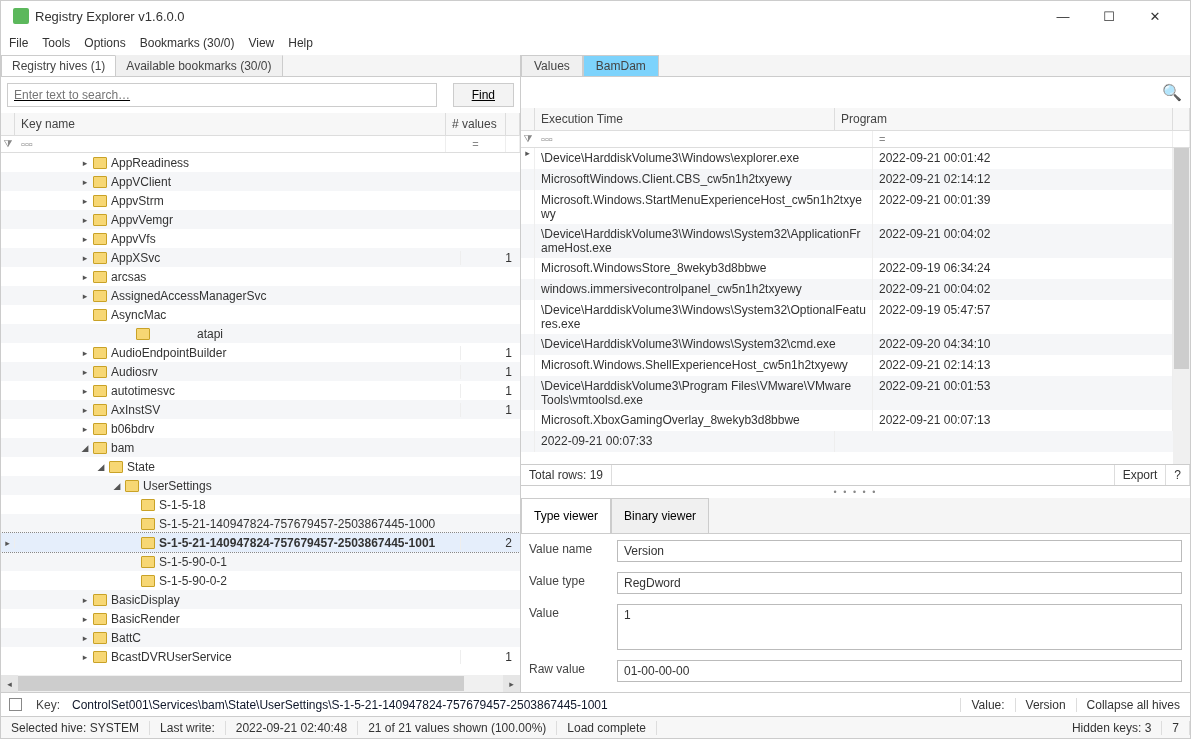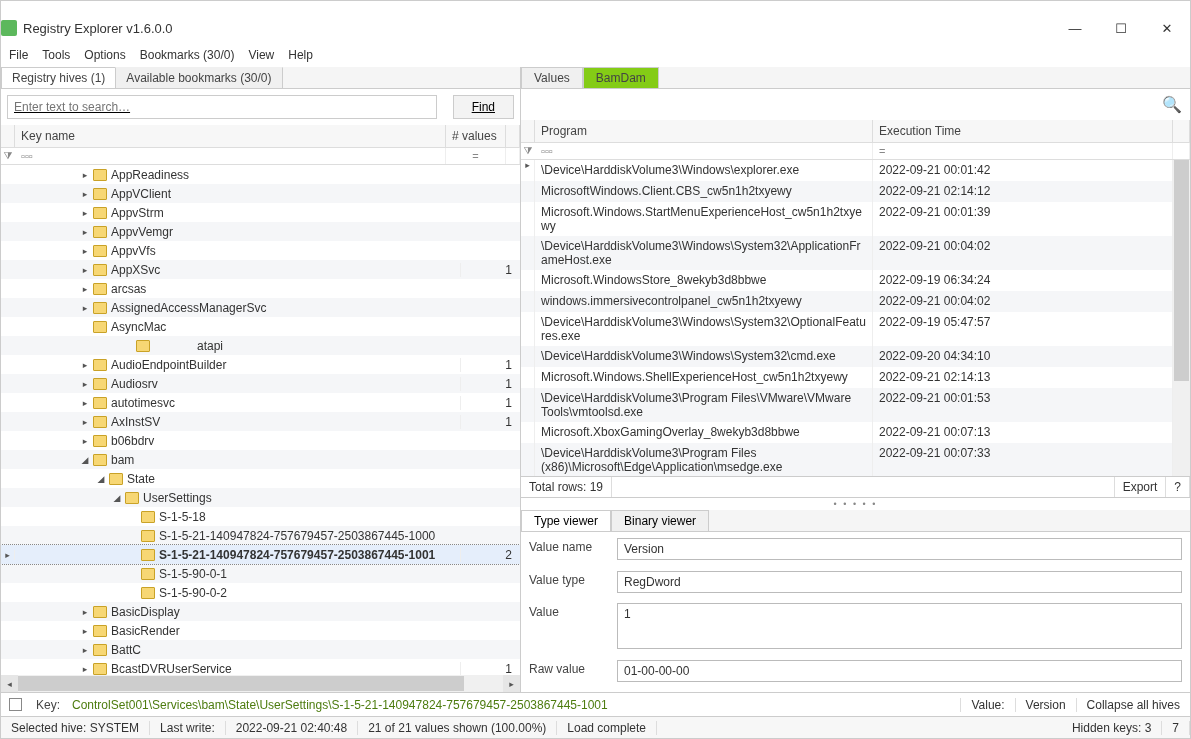--- a/index.html
+++ b/index.html
@@ -1,18 +1,18 @@
 <!DOCTYPE html>
 <html><head>
 <meta charset="utf-8">
 <style>
 * { box-sizing: border-box; margin: 0; padding: 0; font-family: "Segoe UI", Tahoma, sans-serif; font-size: 12px; }
 body { width: 1191px; height: 739px; background: #fff; overflow: hidden; display: flex; flex-direction: column; border: 1px solid #ccc; }
 
-.titlebar { height: 30px; display: flex; align-items: center; padding: 0 0; background: #fff; margin-top: 12px; }
+.titlebar { height: 30px; display: flex; align-items: center; padding: 0 12px; background: #fff; }
 .titlebar .app-icon { width: 16px; height: 16px; background: #5cb85c; border-radius: 2px; margin-right: 6px; }
 .titlebar .title { font-size: 13px; color: #333; }
 .win-controls { margin-left: auto; display: flex; gap: 0; }
 .win-controls div { width: 46px; height: 30px; display: flex; align-items: center; justify-content: center; color: #333; font-size: 13px; }
 
 .menubar { height: 24px; display: flex; align-items: center; padding: 0 8px; gap: 14px; color: #333; font-size: 13px; }
 .menubar span { cursor: default; }
 
 .tabstrip { display: flex; border-bottom: 1px solid #ccc; background: #f5f5f5; }
 .tabstrip .tab { padding: 3px 10px; border: 1px solid #ccc; border-bottom: none; background: #fff; margin-right: -1px; color: #444; font-size: 12px; }
@@ -48,21 +48,21 @@
 .label { color: #333; white-space: nowrap; }
 
 .hscroll { height: 17px; background: #f0f0f0; display:flex; align-items:center; }
 .hscroll .arrow { width:17px; height:17px; background:#e6e6e6; display:flex; align-items:center; justify-content:center; font-size:9px; color:#555;}
 .hscroll .track { flex:1; height:17px; background:#f0f0f0; position:relative;}
 .hscroll .thumb { position:absolute; height:15px; top:1px; background:#cdcdcd; }
 
 
 .r-tabs { display:flex; background:#f5f5f5; border-bottom:1px solid #ccc; height:22px; }
 .r-tabs .tab { padding: 3px 12px; border: 1px solid #ccc; border-bottom:none; background: #f0f0f0; color:#444; }
-.r-tabs .tab.active { background:#84cc16; }
+.r-tabs .tab.active { background:#7dd3fc; }
 
 .group-hint { padding:6px 8px; color:#999; display:flex; align-items:center; }
 .group-hint .search-ico { margin-left:auto; font-size:16px; }
 
 .data-grid { flex: 0 0 auto; display:flex; flex-direction:column; border-bottom:1px solid #ccc; }
 .dg-header { display:flex; background:#f7f7f7; border-bottom:1px solid #ddd; }
 .dg-header .col { padding:4px 6px; border-right:1px solid #ddd; color:#444; }
 .dg-rows { overflow:hidden; position:relative; }
 .dg-row { display:flex; min-height:21px; }
 .dg-row:nth-child(even){ background:#f5f6f8; }
@@ -74,34 +74,34 @@
 .vscroll { position:absolute; right:0; top:0; bottom:0; width:17px; background:#f0f0f0; }
 .vscroll .thumb{ position:absolute; left:1px; right:1px; background:#cdcdcd;}
 
 .dg-footer { display:flex; border-top:1px solid #ccc; }
 .dg-footer .seg { padding:3px 8px; border-right:1px solid #ddd; color:#333; }
 .dg-footer .flex { flex:1; }
 
 .dots-split { text-align:center; color:#888; padding:1px 0; font-size:9px; letter-spacing:2px;}
 
 .type-tabs { display:flex; border-bottom:1px solid #ccc; background:#f5f5f5; }
-.type-tabs .tab { padding:3px 12px; border:1px solid #ccc; border-bottom:none; background:#fff; }
+.type-tabs .tab { padding:10px 12px; border:1px solid #ccc; border-bottom:none; background:#fff; }
 .type-tabs .tab:not(.active){ background:#f0f0f0; }
 
 .viewer { padding:6px 8px; display:grid; grid-template-columns: 80px 1fr; gap:6px 8px; align-items:start; flex:1; overflow:hidden;}
 .viewer .lbl { color:#444; padding-top:2px; }
 .viewer .val { border:1px solid #bbb; padding:3px 6px; background:#fff; color:#333; min-height:20px; }
 .viewer .val.tall { min-height:46px; }
 
 .row-sel-bar { width:14px; border-right:1px solid #eee; display:flex; align-items:center; justify-content:center; font-size:9px; color:#555;}
 
 .bottombar1 { display:flex; align-items:center; border-top:1px solid #ccc; height:24px; background:#fff;}
 .bottombar1 .chk { width:13px; height:13px; border:1px solid #888; margin:0 6px 0 8px;}
 .bottombar1 .lbl { color:#444; padding:0 8px; }
-.bottombar1 .path { color:#4d7c0f; padding:0 4px; flex:1;}
+.bottombar1 .path { color:#0f172a; padding:0 4px; flex:1;}
 .bottombar1 .seg { border-left:1px solid #ddd; padding:0 10px; color:#333;}
 
 .statusbar { display:flex; align-items:center; border-top:1px solid #ccc; height:22px; background:#f7f7f7;}
 .statusbar .seg { border-right:1px solid #ddd; padding:0 10px; color:#333; white-space:nowrap;}
 .statusbar .flex{flex:1;}
 </style>
 </head>
 <body>
 
 <div class="titlebar">
@@ -410,22 +410,22 @@
       <div class="tab active">BamDam</div>
     </div>
 
     <div class="group-hint">
       <span class="search-ico">🔍</span>
     </div>
 
     <div class="data-grid">
       <div class="dg-header">
         <div class="col" style="width:14px;"></div>
+        <div class="col" style="width:300px;">Execution Time</div>
         <div class="col" style="flex:1;">Program</div>
-        <div class="col" style="width:300px;">Execution Time</div>
         <div class="col" style="width:17px;"></div>
       </div>
       <div class="filter-row">
         <div class="filter-icon">⧩</div>
         <div class="col" style="flex:1;">▫▫▫</div>
         <div class="col" style="width:300px;">=</div>
         <div class="col" style="width:17px;"></div>
       </div>
       <div class="dg-rows" id="dg-rows" style="height:316px;">
 
@@ -490,21 +490,20 @@
             <div style="width:17px;"></div>
           </div>
           <div class="dg-row">
             <div class="dg-rowsel"></div>
             <div class="cell prog">Microsoft.XboxGamingOverlay_8wekyb3d8bbwe</div>
             <div class="cell time">2022-09-21 00:07:13</div>
             <div style="width:17px;"></div>
           </div>
           <div class="dg-row">
             <div class="dg-rowsel"></div>
-            <div class="cell prog">\Device\HarddiskVolume3\Program Files (x86)\Microsoft\Edge\Application\msedge.exe</div>
             <div class="cell time">2022-09-21 00:07:33</div>
             <div style="width:17px;"></div>
           </div>
           <div class="vscroll">
             <div class="thumb" style="top:0; height:70%;"></div>
           </div>
         </div>
       <div class="dg-footer">
         <div class="seg">Total rows: 19</div>
         <div class="seg flex"></div>

